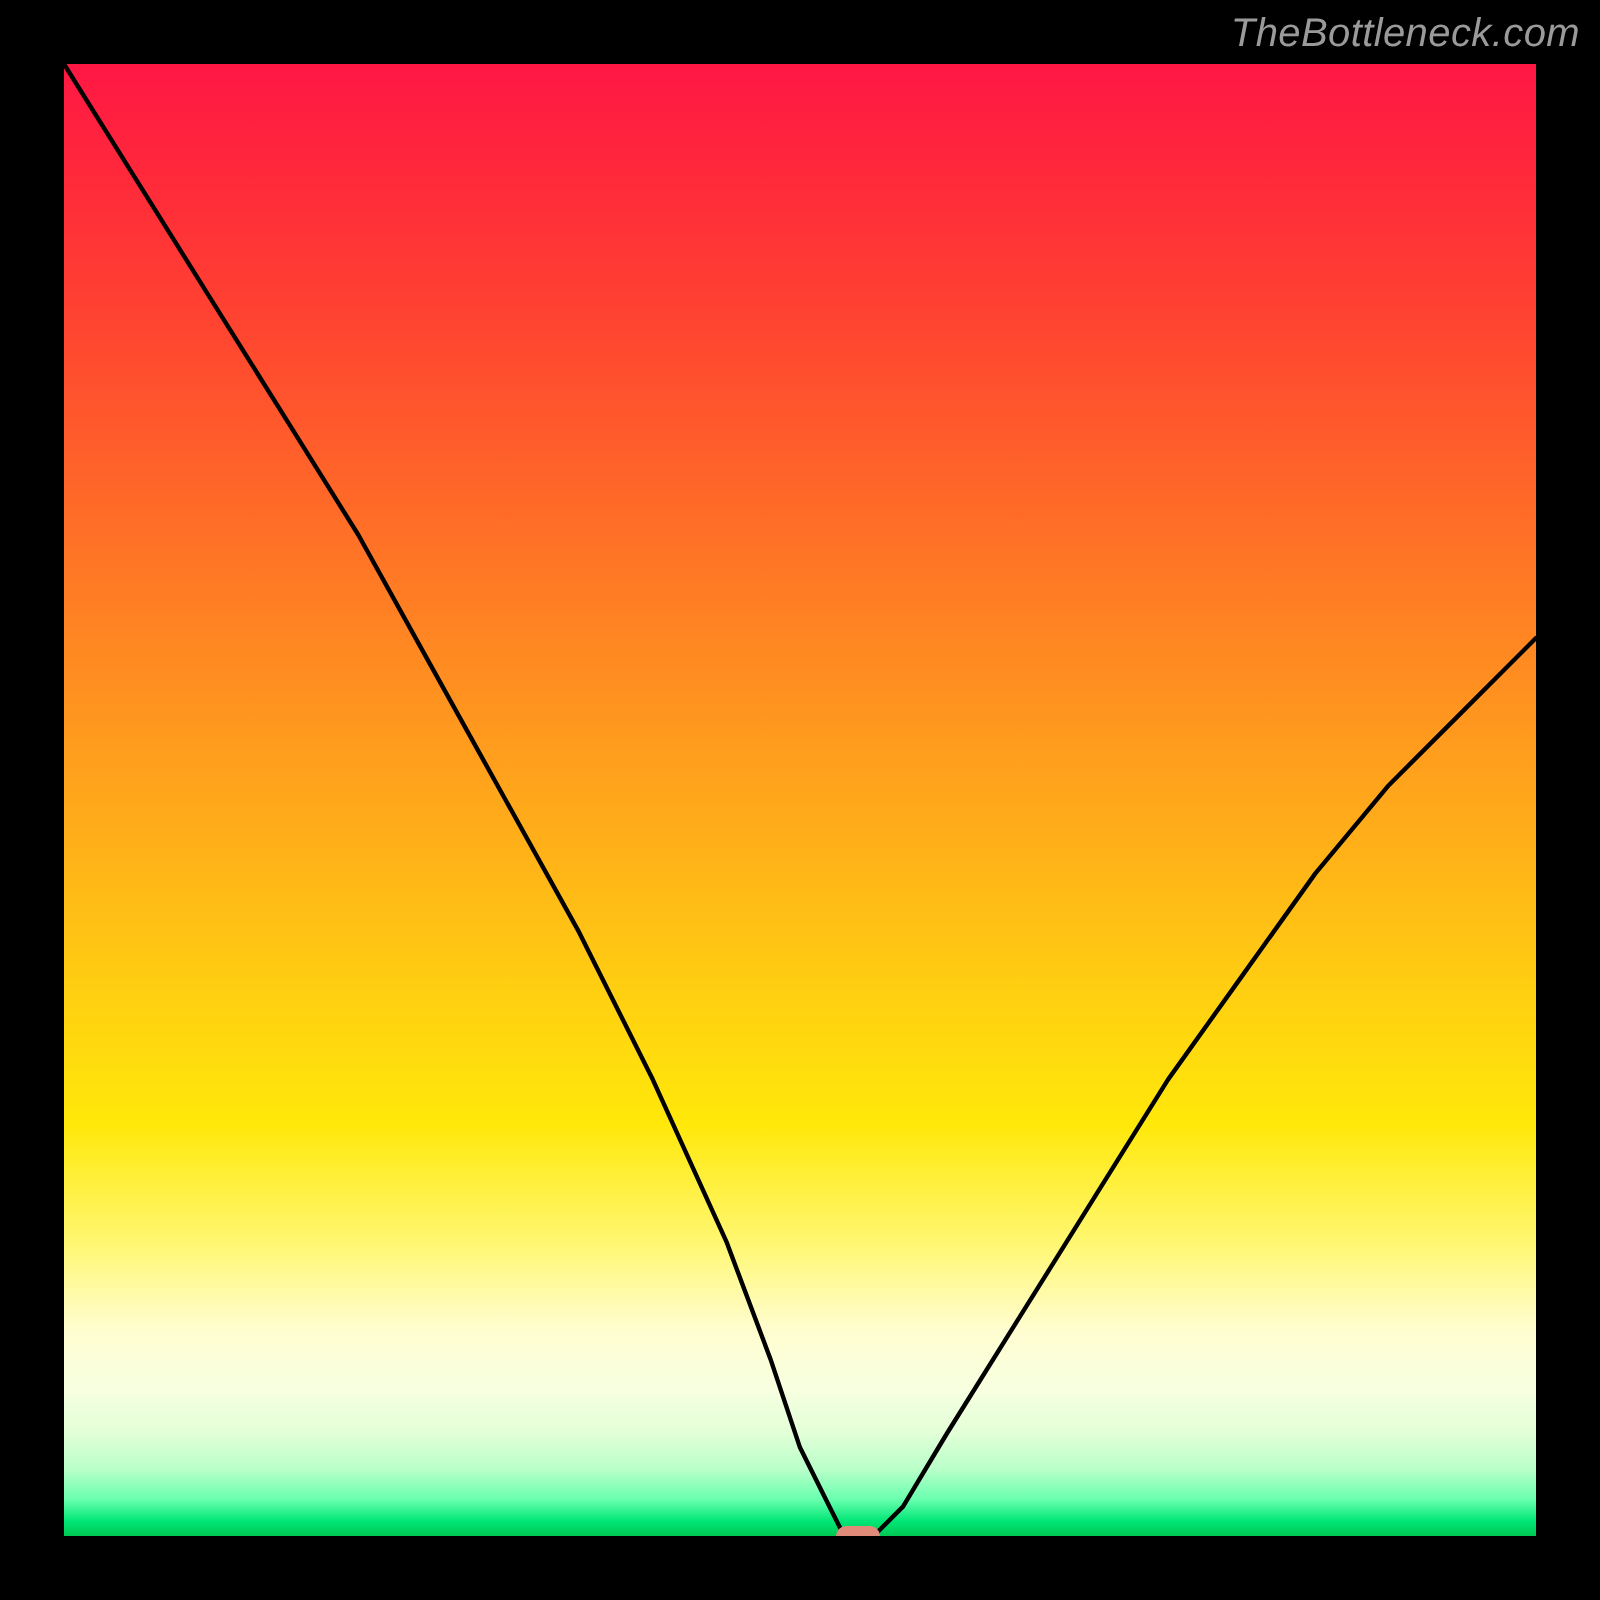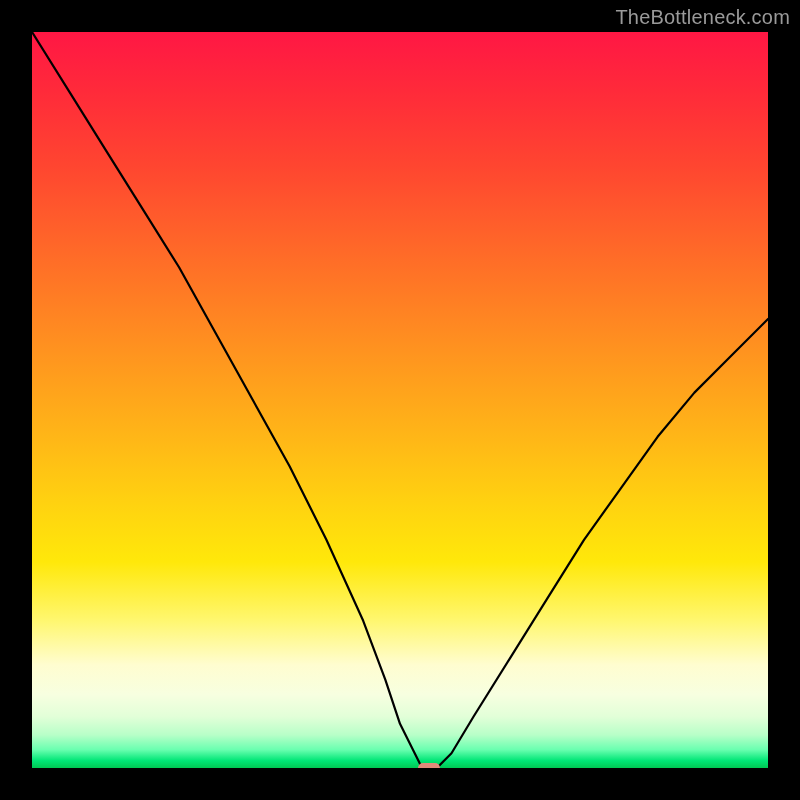--- a/index.html
+++ b/index.html
@@ -9,20 +9,21 @@
     height: 800px;
     background: #000;
     overflow: hidden;
     font-family: Arial, Helvetica, sans-serif;
   }
   .stage {
     position: relative;
     width: 800px;
     height: 800px;
     background: #000;
+    font-style: italic;
   }
   .plot {
     position: absolute;
     left: 32px;
     top: 32px;
     width: 736px;
     height: 736px;
     overflow: hidden;
   }
   .gradient {

